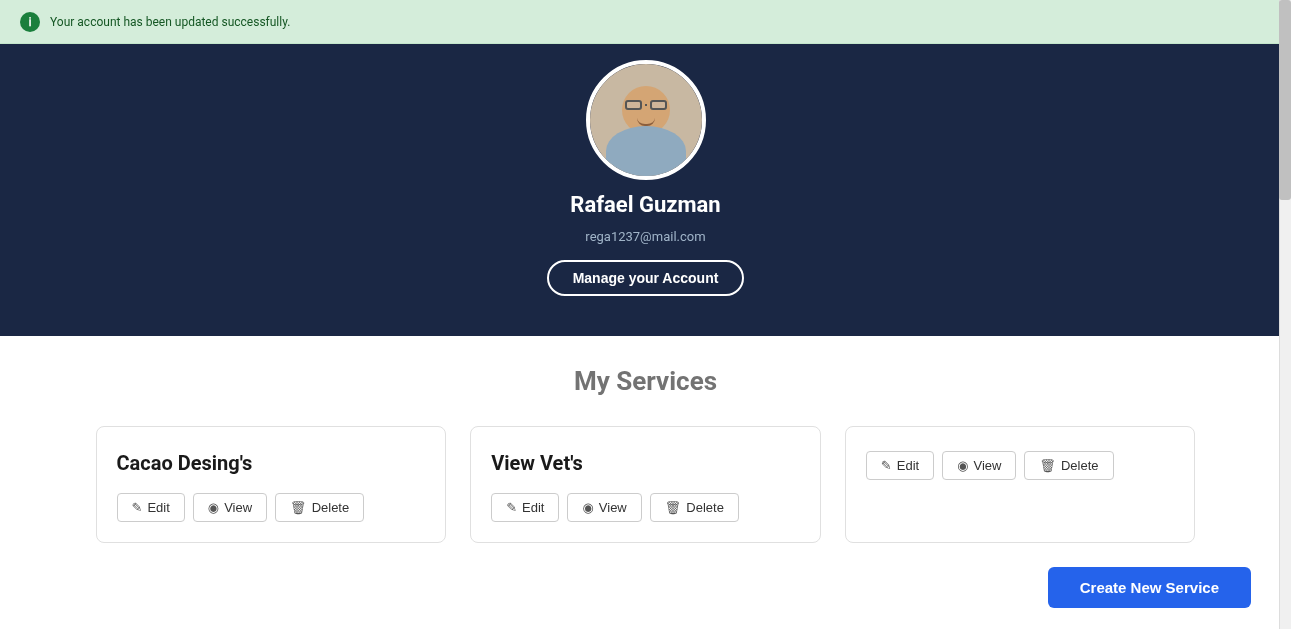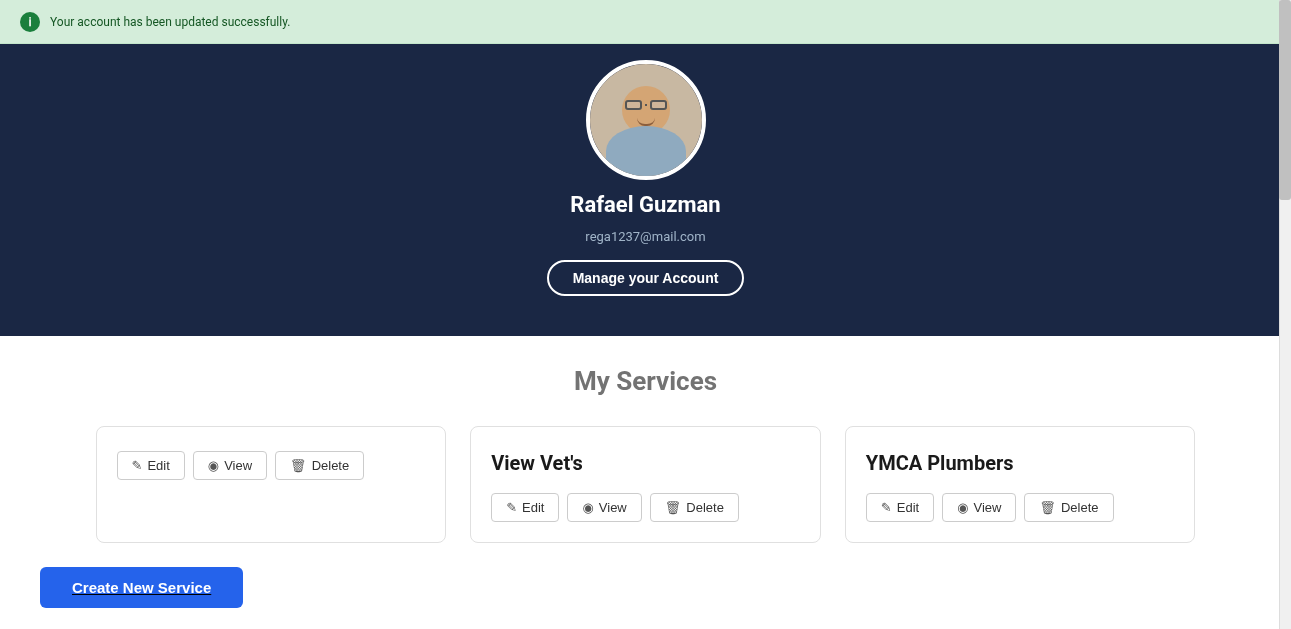--- a/index.html
+++ b/index.html
@@ -159,23 +159,22 @@
       font-weight: 500;
     }
     .action-btn .btn-icon {
       font-size: 13px;
       color: #555;
     }
 
     
     .create-btn-area {
       display: flex;
-      justify-content: flex-start;
+      justify-content: flex-end;
       margin-top: 24px;
-      text-decoration: underline;
     }
     .create-btn {
       background: #2563eb;
       color: white;
       border: none;
       border-radius: 6px;
       padding: 12px 32px;
       font-size: 15px;
       font-weight: 600;
       cursor: pointer;
@@ -230,20 +229,21 @@
   <div class="user-email">rega1237@mail.com</div>
   <button class="manage-btn">Manage your Account</button>
 </div>
 
 <div class="main-content">
   <h2 class="section-title">My Services</h2>
 
   <div class="services-grid">
 
     <div class="service-card">
+      <div class="service-name">Cacao Desing's</div>
       <div class="service-actions">
         <button class="action-btn">
           <span class="btn-icon">✎</span>
           <span>Edit</span>
         </button>
         <button class="action-btn">
           <span class="btn-icon">◉</span>
           <span>View</span>
         </button>
         <button class="action-btn">
@@ -265,21 +265,20 @@
           <span>View</span>
         </button>
         <button class="action-btn">
           <span class="btn-icon">🗑</span>
           <span>Delete</span>
         </button>
       </div>
     </div>
 
     <div class="service-card">
-      <div class="service-name">YMCA Plumbers</div>
       <div class="service-actions">
         <button class="action-btn">
           <span class="btn-icon">✎</span>
           <span>Edit</span>
         </button>
         <button class="action-btn">
           <span class="btn-icon">◉</span>
           <span>View</span>
         </button>
         <button class="action-btn">

